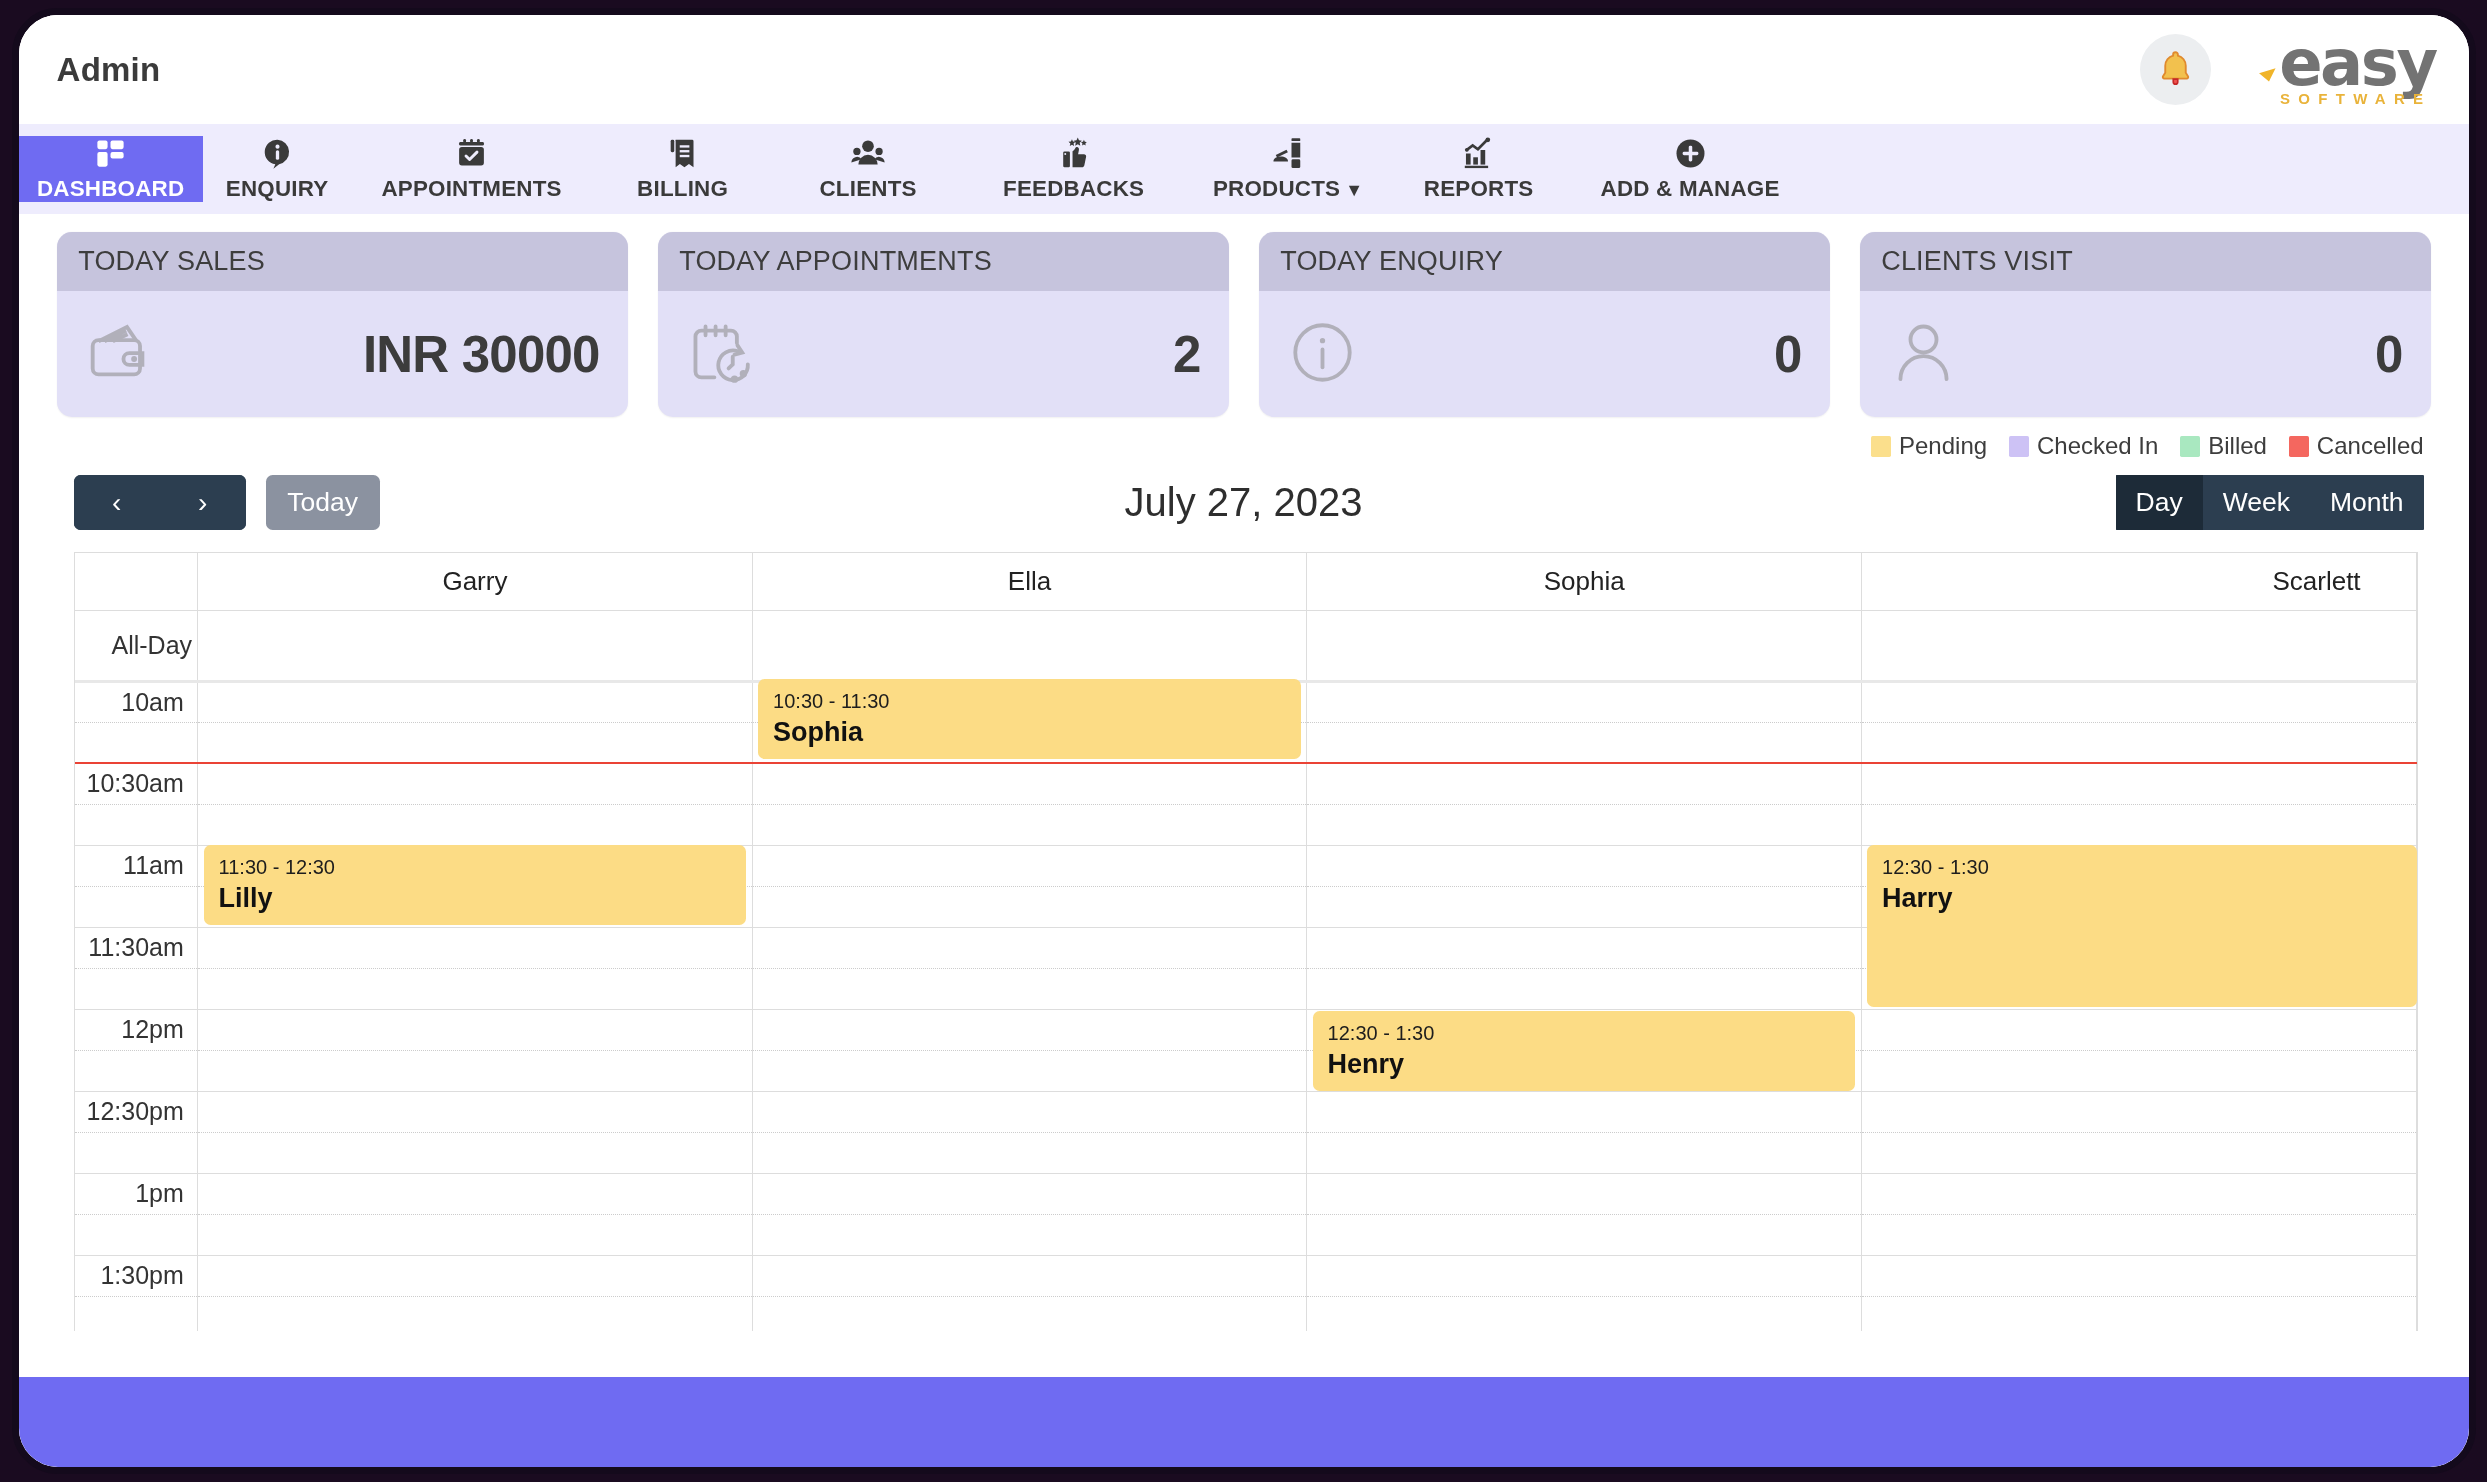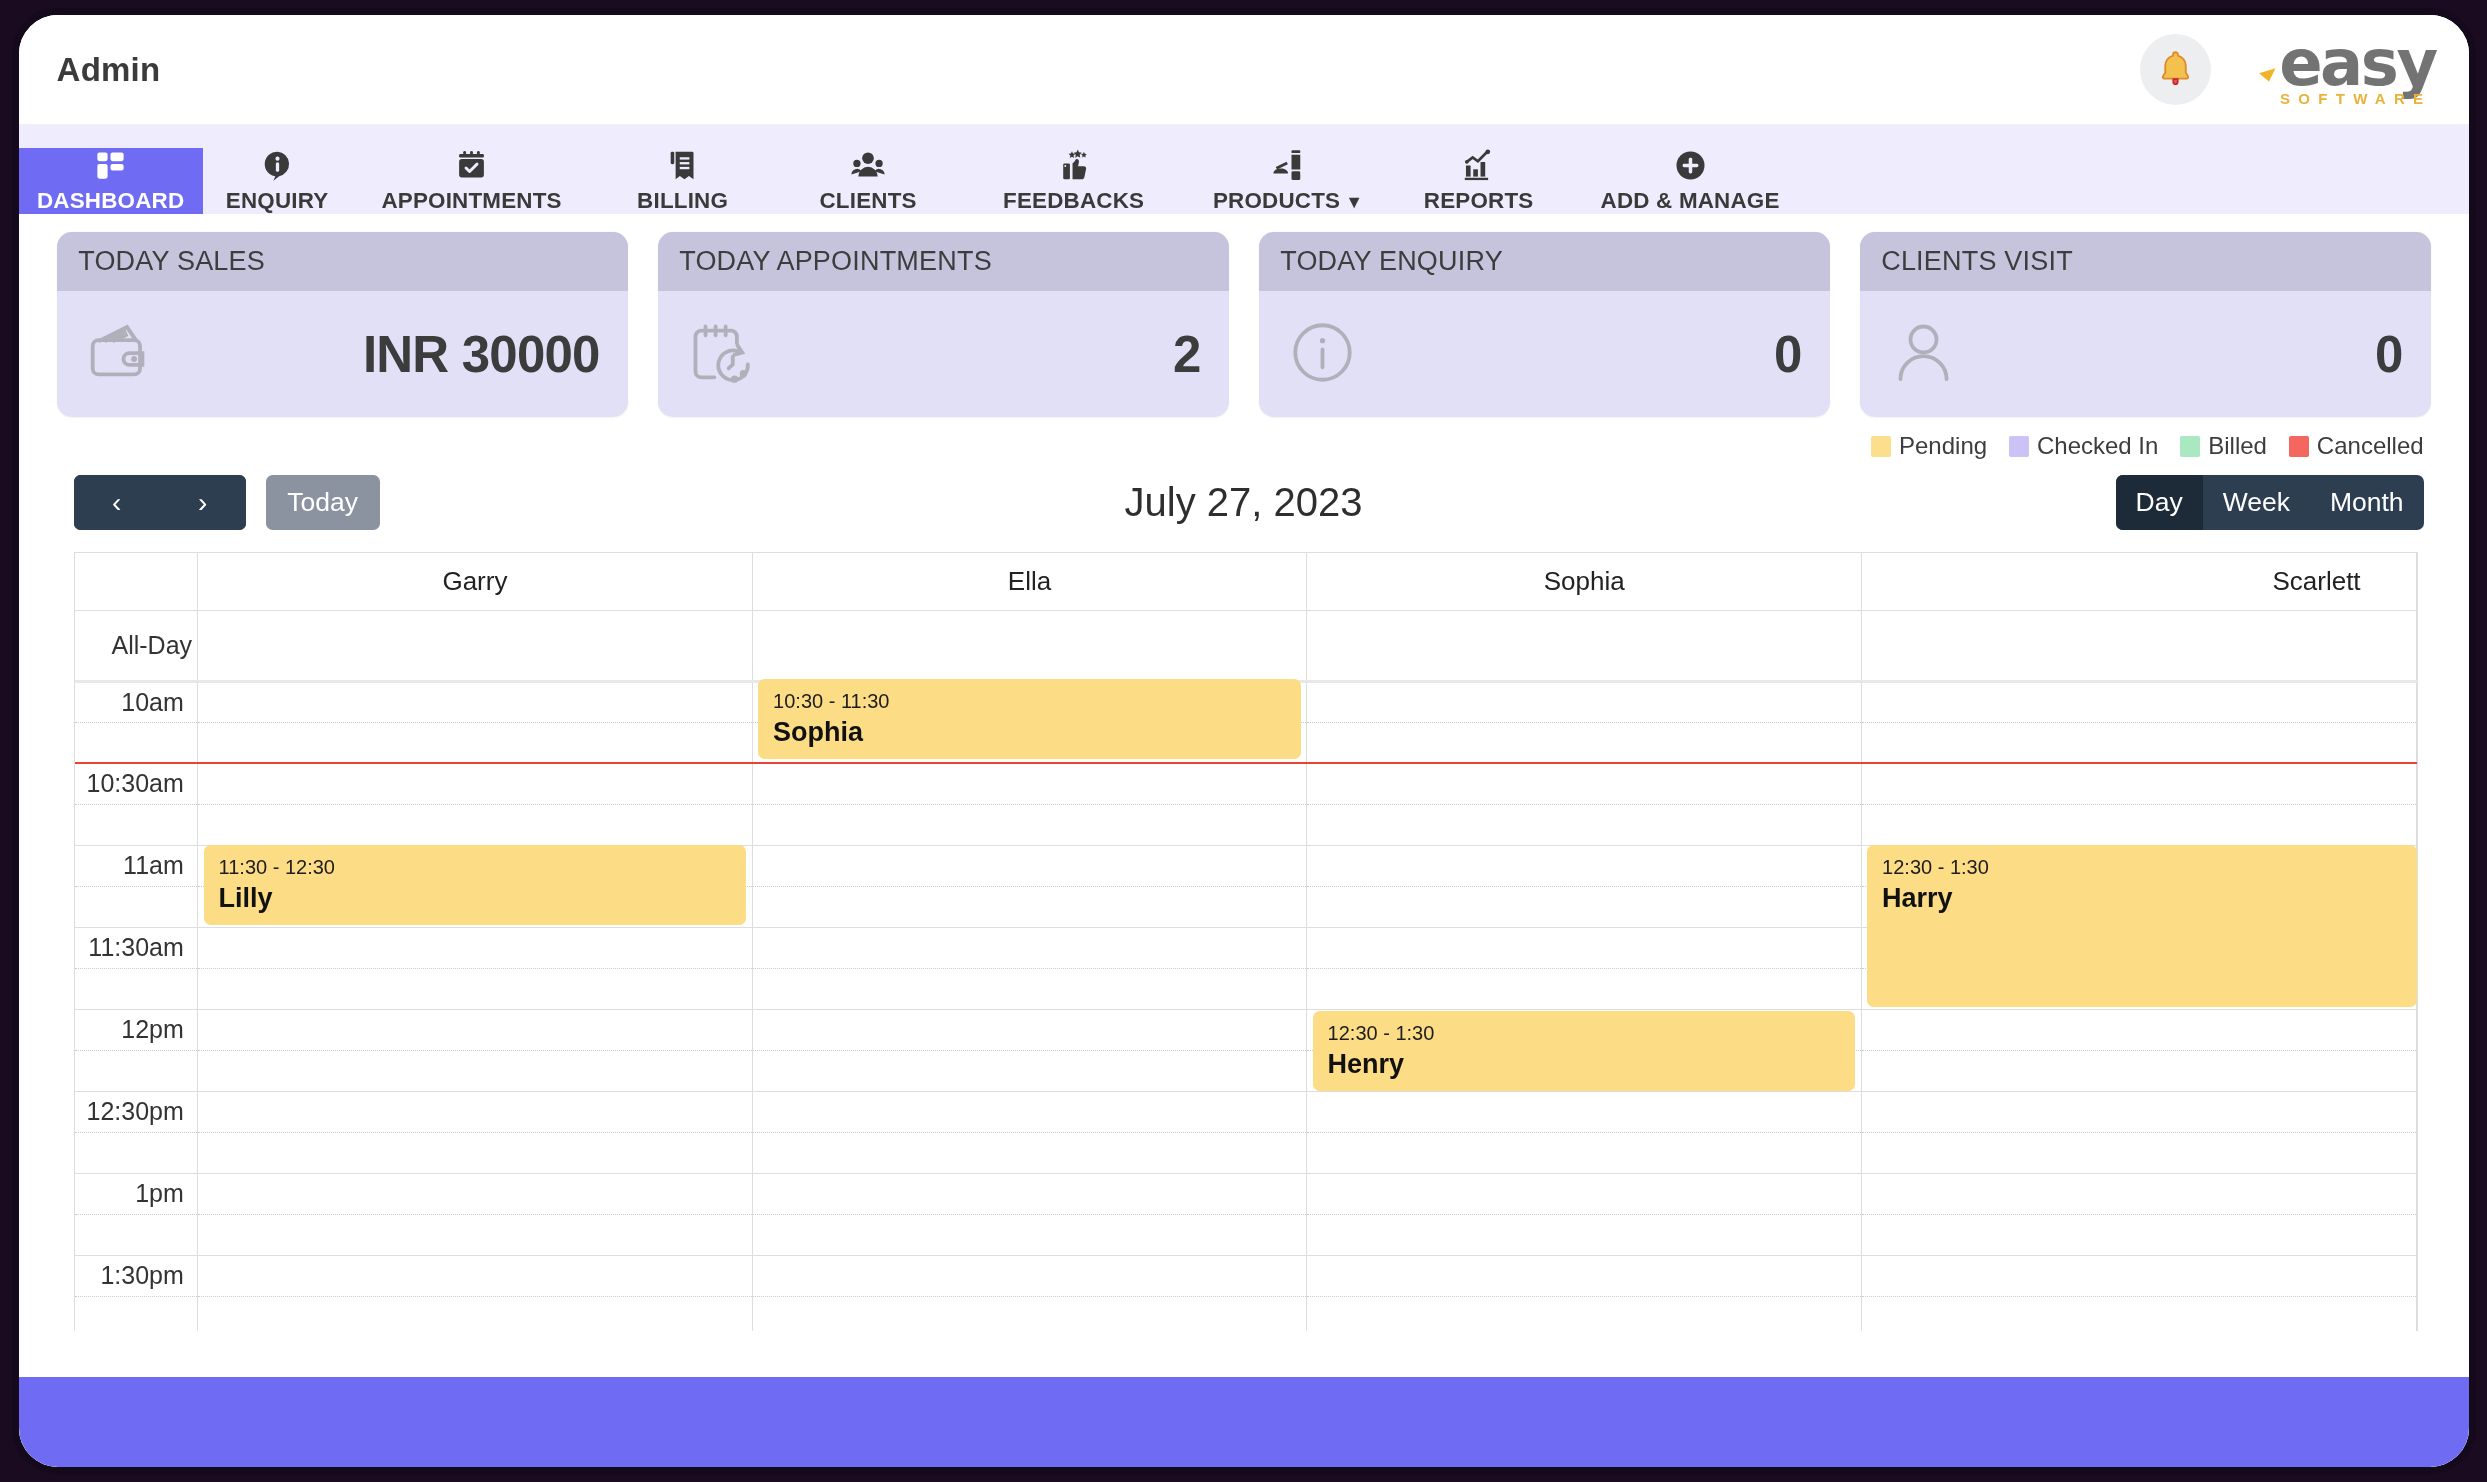--- a/index.html
+++ b/index.html
@@ -59,21 +59,21 @@
     font-size: 15px; font-weight: bold;
     color: #e9b33a; letter-spacing: 8.3px;
     margin-top: -3.3px; margin-left: 21.6px;
   }
 
   
   .nav {
     display: flex;
     background: #eeecfd;
     height: 90px;
-    align-items: flex-end;
+    align-items: center;
   }
   .nav-item {
     display: flex; flex-direction: column;
     align-items: center; justify-content: center;
     gap: 5px;
     padding: 0 8.3px;
     color: #3a3a3a;
     cursor: pointer;
     position: relative;
   }
@@ -166,21 +166,21 @@
     left: 0; right: 0;
     text-align: center;
     font-size: 40px;
     color: #2e2e2e;
     pointer-events: none;
   }
   .view-group {
     margin-left: auto;
     display: flex;
     background: #2c3e50;
-    border-radius: 7px;
+    border-radius: 1px;
     overflow: hidden;
   }
   .view-btn {
     height: 55px;
     padding: 0 20px;
     display: flex; align-items: center;
     color: #ffffff;
     font-size: 26.5px;
     cursor: pointer;
   }

